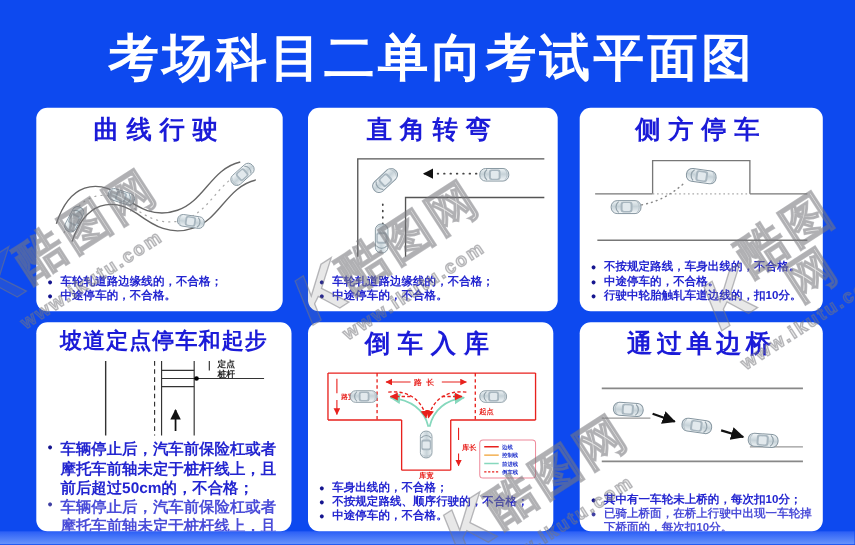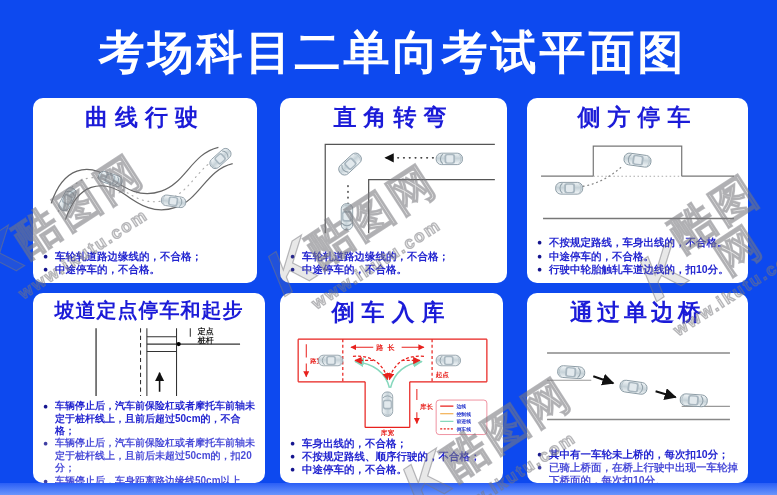--- a/index.html
+++ b/index.html
@@ -37,21 +37,21 @@
   .rules{
     list-style:none;margin:auto 8px 7px 10px;padding:0;
   }
   .rules li{
     position:relative;padding-left:12px;color:#2325d0;font-weight:bold;
     font-size:10.5px;line-height:1.26;
   }
   .rules li::before{
     content:"●";position:absolute;left:0;top:1px;font-size:8.5px;color:#15158f;
   }
-  .p4 .rules li{font-size:10px;line-height:1.24;}
+  .p4 .rules li{font-size:14px;line-height:1.24;}
   .rules li.blurred{filter:blur(0.7px);opacity:0.82;}
   
   .wm{
     position:absolute;z-index:5;transform:rotate(-33deg);pointer-events:none;
     color:rgba(125,125,125,0.18);-webkit-text-stroke:1.2px rgba(120,120,125,0.5);
     text-align:center;line-height:1;
   }
   .wm-row{display:flex;align-items:center;justify-content:center;}
   .wm-k{font-size:62px;font-weight:900;font-style:italic;margin-right:2px;}
   .wm-brand{font-size:44px;font-weight:900;letter-spacing:4px;}

